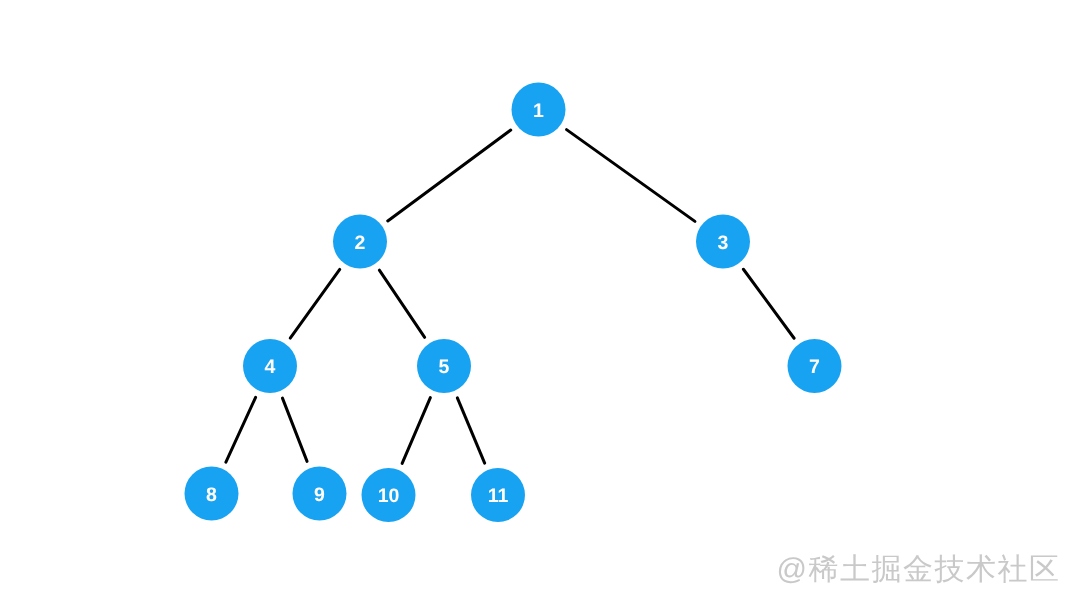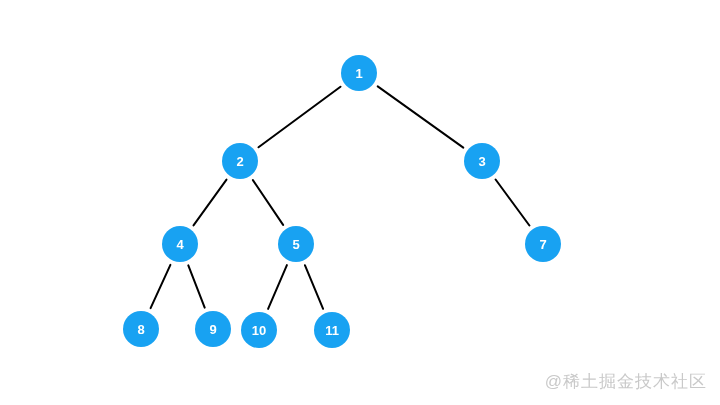--- a/index.html
+++ b/index.html
@@ -22,21 +22,21 @@
   }
   .node-label {
     font-family: "Liberation Sans", sans-serif;
     font-size: 13px;
     font-weight: 700;
   }
   .watermark {
     position: absolute;
     right: 13px;
     bottom: 12px;
-    font-size: 17px;
+    font-size: 20px;
     letter-spacing: 1px;
     color: #c9c9c9;
     font-family: "Liberation Sans", sans-serif;
     user-select: none;
   }
 </style>
 </head>
 <body>
 
 <div class="canvas">

